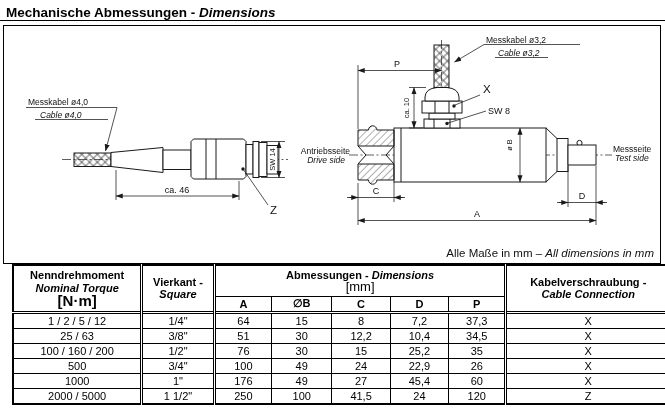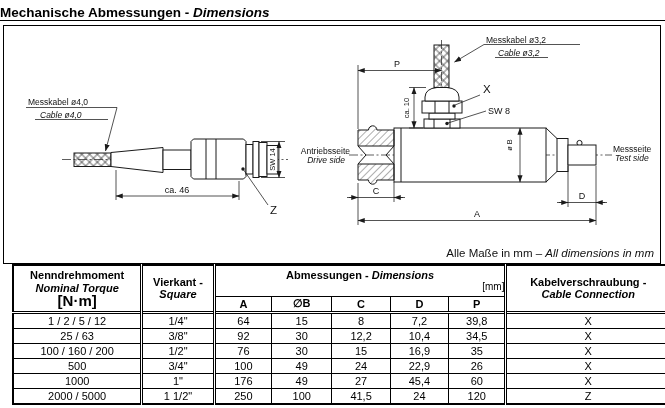--- a/index.html
+++ b/index.html
@@ -4,21 +4,21 @@
 <style>
   * { margin:0; padding:0; box-sizing:border-box; }
   body { background:#e8e8e8; }
   .sheet {
     position:relative; width:665px; height:408px; background:#ffffff;
     font-family:"Liberation Sans", sans-serif; color:#000; overflow:hidden;
   }
   
   .titlebar {
     position:absolute; left:0; top:0; width:665px; height:21px;
-    border-bottom:1.5px solid #000; padding-top:3px;
+    border-bottom:1.5px solid #000; padding-left:6px; padding-top:3px;
   }
   .t-de { font-size:13.5px; font-weight:bold; }
   .t-en { font-size:13.5px; font-weight:bold; font-style:italic; }
   
   .frame {
     position:absolute; left:3px; top:25px; width:658px; height:239px;
     border:1px solid #000; background:#fff;
   }
   
   .pt  { fill:#fff; stroke:#1a1a1a; stroke-width:1; }
@@ -47,21 +47,21 @@
   }
   .dims-table thead tr.hrow1 th { height:31px; }
   .dims-table thead tr.hrow2 th { height:16px; font-weight:bold; }
   .dims-table tbody td { height:14.8px; line-height:14px;text-align:center; }
   .dims-table tbody tr:first-child td { border-top:3px double #000; }
   .dblr { border-right:3px double #000 !important; }
   .dbll { border-left:3px double #000 !important; }
   .th-de { font-weight:bold; font-size:11px; line-height:12.5px; }
   .th-en { font-weight:bold; font-style:italic; font-size:11px; line-height:12.5px; }
   .th-unit { font-weight:bold; font-size:15px; line-height:13px; }
-  .th-unit-mm { font-weight:normal; font-size:10px; line-height:12px;text-align:right; }
+  .th-unit-mm { font-weight:normal; font-size:13px; line-height:12px; }
 </style>
 </head>
 <body>
 
 <div class="sheet">
 
   <div class="titlebar">
     <span class="t-de">Mechanische Abmessungen - </span><span class="t-en">Dimensions</span>
   </div>
 
@@ -235,40 +235,40 @@
       </tr>
     </thead>
     <tbody>
       <tr>
         <td class="dblr">1 / 2 / 5 / 12</td>
         <td class="dblr">1/4"</td>
         <td>64</td>
         <td>15</td>
         <td>8</td>
         <td>7,2</td>
-        <td>39,8</td>
+        <td>37,3</td>
         <td class="dbll">X</td>
       </tr>
       <tr>
         <td class="dblr">25 / 63</td>
         <td class="dblr">3/8"</td>
-        <td>92</td>
+        <td>51</td>
         <td>30</td>
         <td>12,2</td>
         <td>10,4</td>
         <td>34,5</td>
         <td class="dbll">X</td>
       </tr>
       <tr>
         <td class="dblr">100 / 160 / 200</td>
         <td class="dblr">1/2"</td>
         <td>76</td>
         <td>30</td>
         <td>15</td>
-        <td>16,9</td>
+        <td>25,2</td>
         <td>35</td>
         <td class="dbll">X</td>
       </tr>
       <tr>
         <td class="dblr">500</td>
         <td class="dblr">3/4"</td>
         <td>100</td>
         <td>49</td>
         <td>24</td>
         <td>22,9</td>

